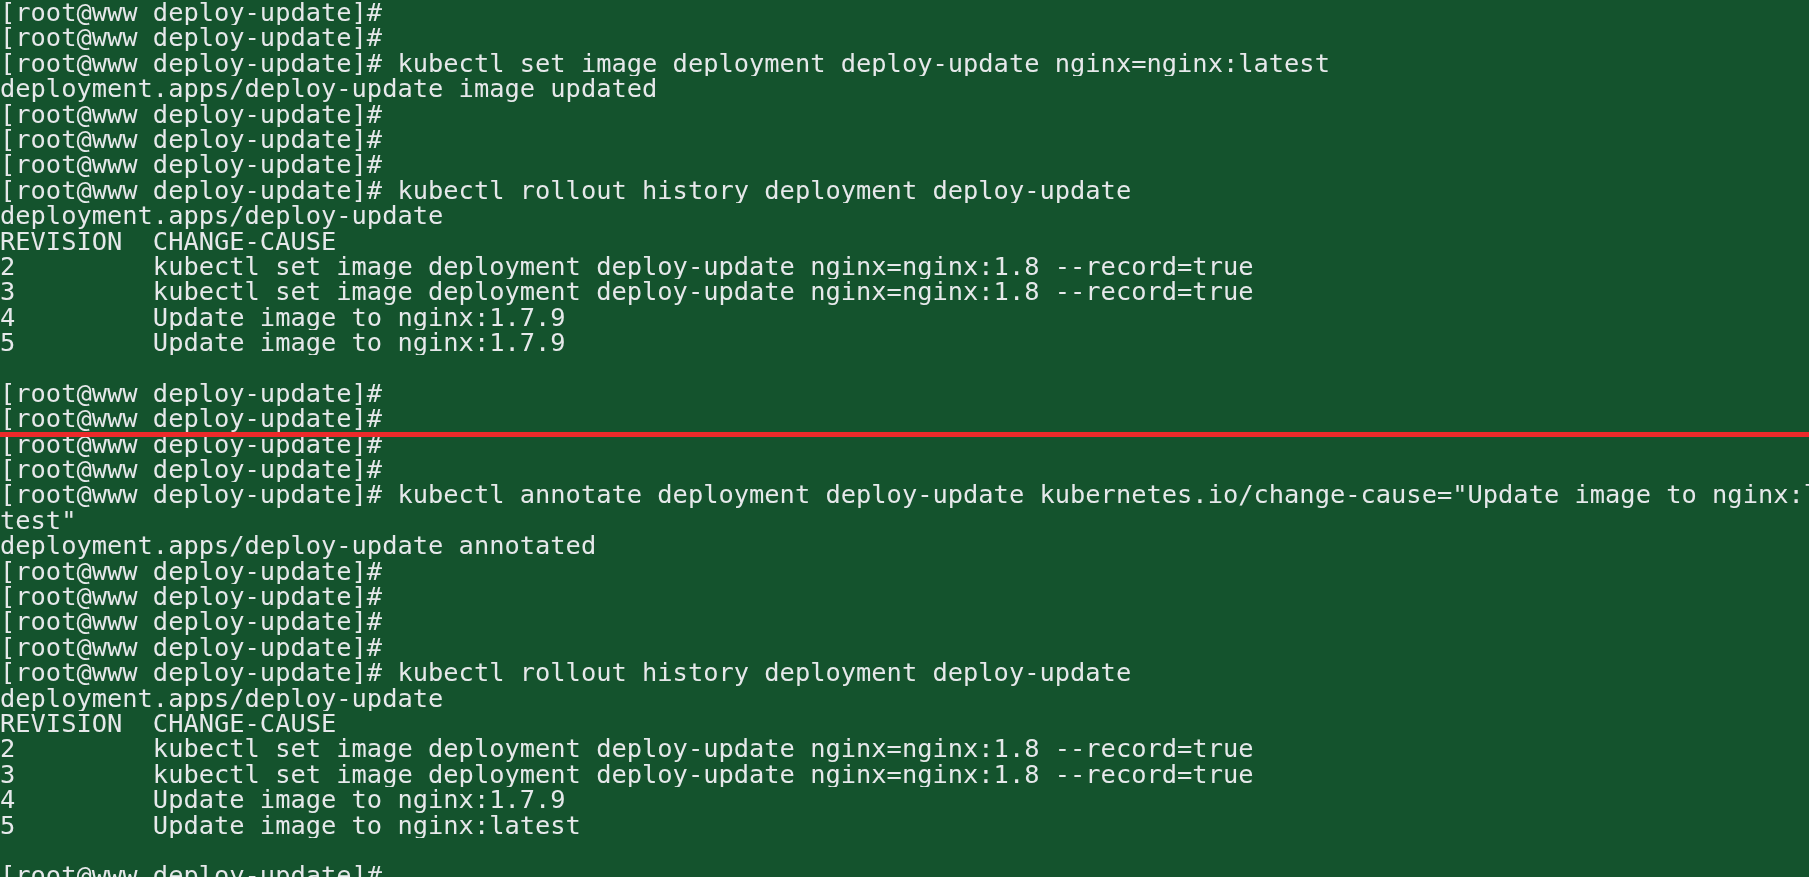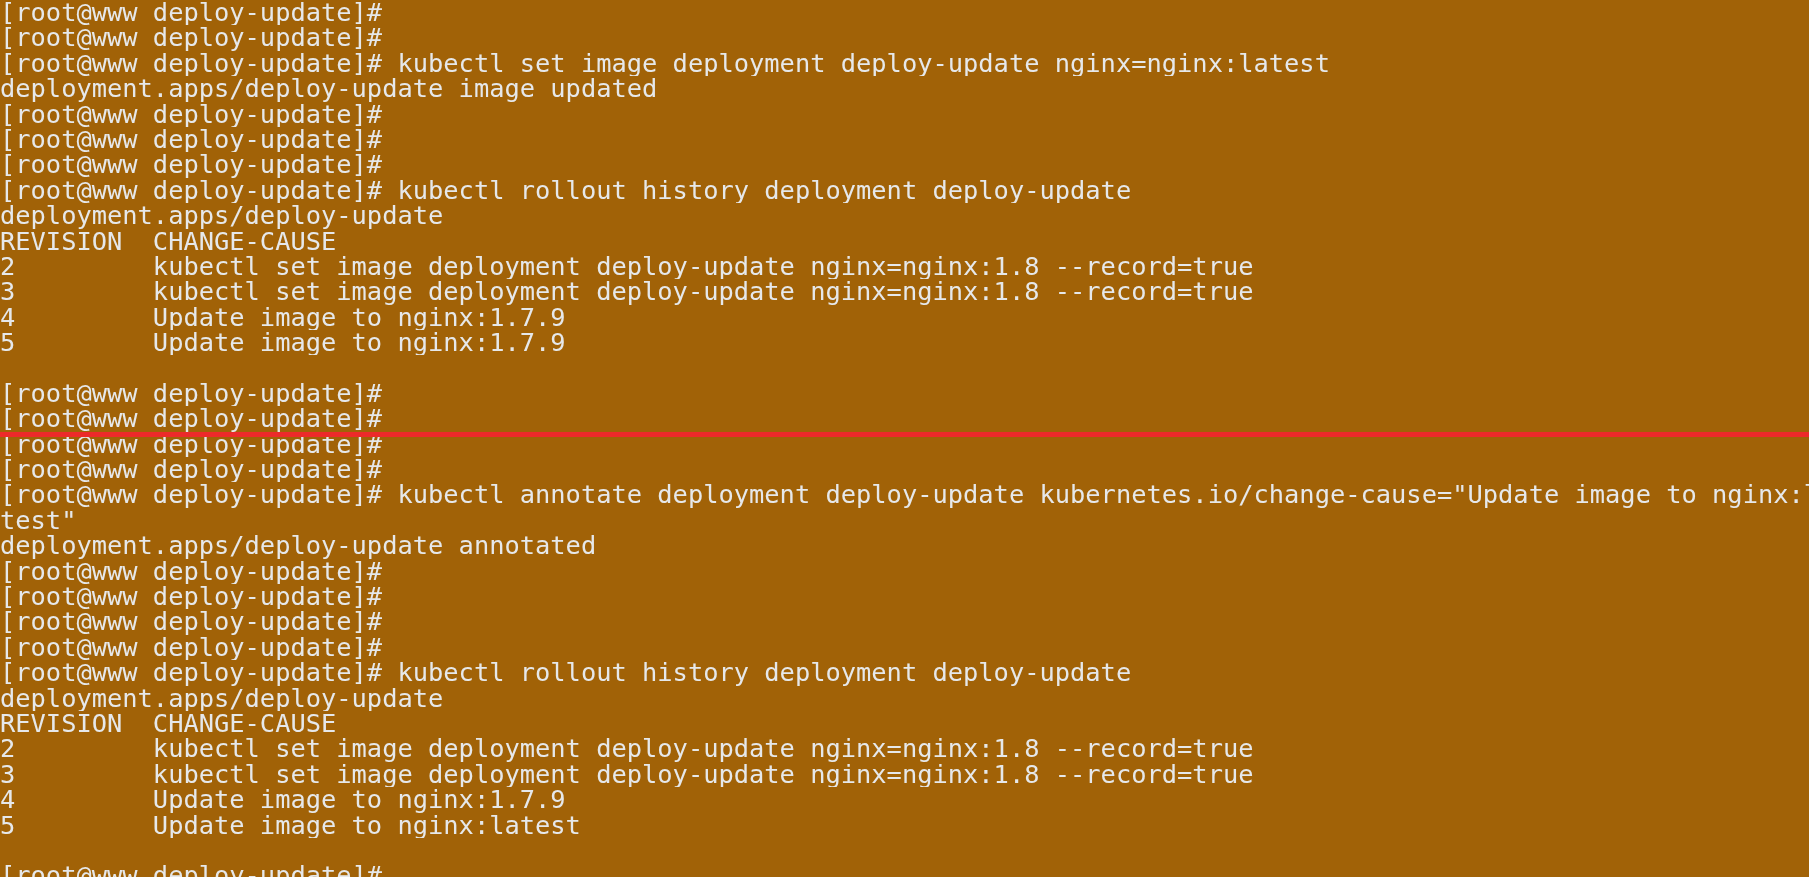--- a/index.html
+++ b/index.html
@@ -63,19 +63,19 @@
     position: absolute;
     left: 0;
     top: 0;
     width: 1809px;
     height: 877px;
   }
 </style>
 </head>
 <body>
 
-<div id="terminal" style="background: #a16207; color: rgb(230, 232, 234);">
+<div id="terminal" style="background: #14532d; color: rgb(230, 232, 234);">
 
   <div id="scroll-region"><div class="term-line">[root@www deploy-update]#</div><div class="term-line">[root@www deploy-update]#</div><div class="term-line">[root@www deploy-update]# kubectl set image deployment deploy-update nginx=nginx:latest</div><div class="term-line">deployment.apps/deploy-update image updated</div><div class="term-line">[root@www deploy-update]#</div><div class="term-line">[root@www deploy-update]#</div><div class="term-line">[root@www deploy-update]#</div><div class="term-line">[root@www deploy-update]# kubectl rollout history deployment deploy-update</div><div class="term-line">deployment.apps/deploy-update</div><div class="term-line">REVISION  CHANGE-CAUSE</div><div class="term-line">2         kubectl set image deployment deploy-update nginx=nginx:1.8 --record=true</div><div class="term-line">3         kubectl set image deployment deploy-update nginx=nginx:1.8 --record=true</div><div class="term-line">4         Update image to nginx:1.7.9</div><div class="term-line">5         Update image to nginx:1.7.9</div><div class="term-line blank">&nbsp;</div><div class="term-line">[root@www deploy-update]#</div><div class="term-line">[root@www deploy-update]#</div><div class="term-line">[root@www deploy-update]#</div><div class="term-line">[root@www deploy-update]#</div><div class="term-line">[root@www deploy-update]# kubectl annotate deployment deploy-update kubernetes.io/change-cause="Update image to nginx:la</div><div class="term-line">test"</div><div class="term-line">deployment.apps/deploy-update annotated</div><div class="term-line">[root@www deploy-update]#</div><div class="term-line">[root@www deploy-update]#</div><div class="term-line">[root@www deploy-update]#</div><div class="term-line">[root@www deploy-update]#</div><div class="term-line">[root@www deploy-update]# kubectl rollout history deployment deploy-update</div><div class="term-line">deployment.apps/deploy-update</div><div class="term-line">REVISION  CHANGE-CAUSE</div><div class="term-line">2         kubectl set image deployment deploy-update nginx=nginx:1.8 --record=true</div><div class="term-line">3         kubectl set image deployment deploy-update nginx=nginx:1.8 --record=true</div><div class="term-line">4         Update image to nginx:1.7.9</div><div class="term-line">5         Update image to nginx:latest</div><div class="term-line blank">&nbsp;</div><div class="term-line">[root@www deploy-update]#</div></div>
 
   <div id="divider-rule" style="top: 431.8px; background: rgb(236, 42, 42);"></div>
 
 </div>
 
 </body></html>

